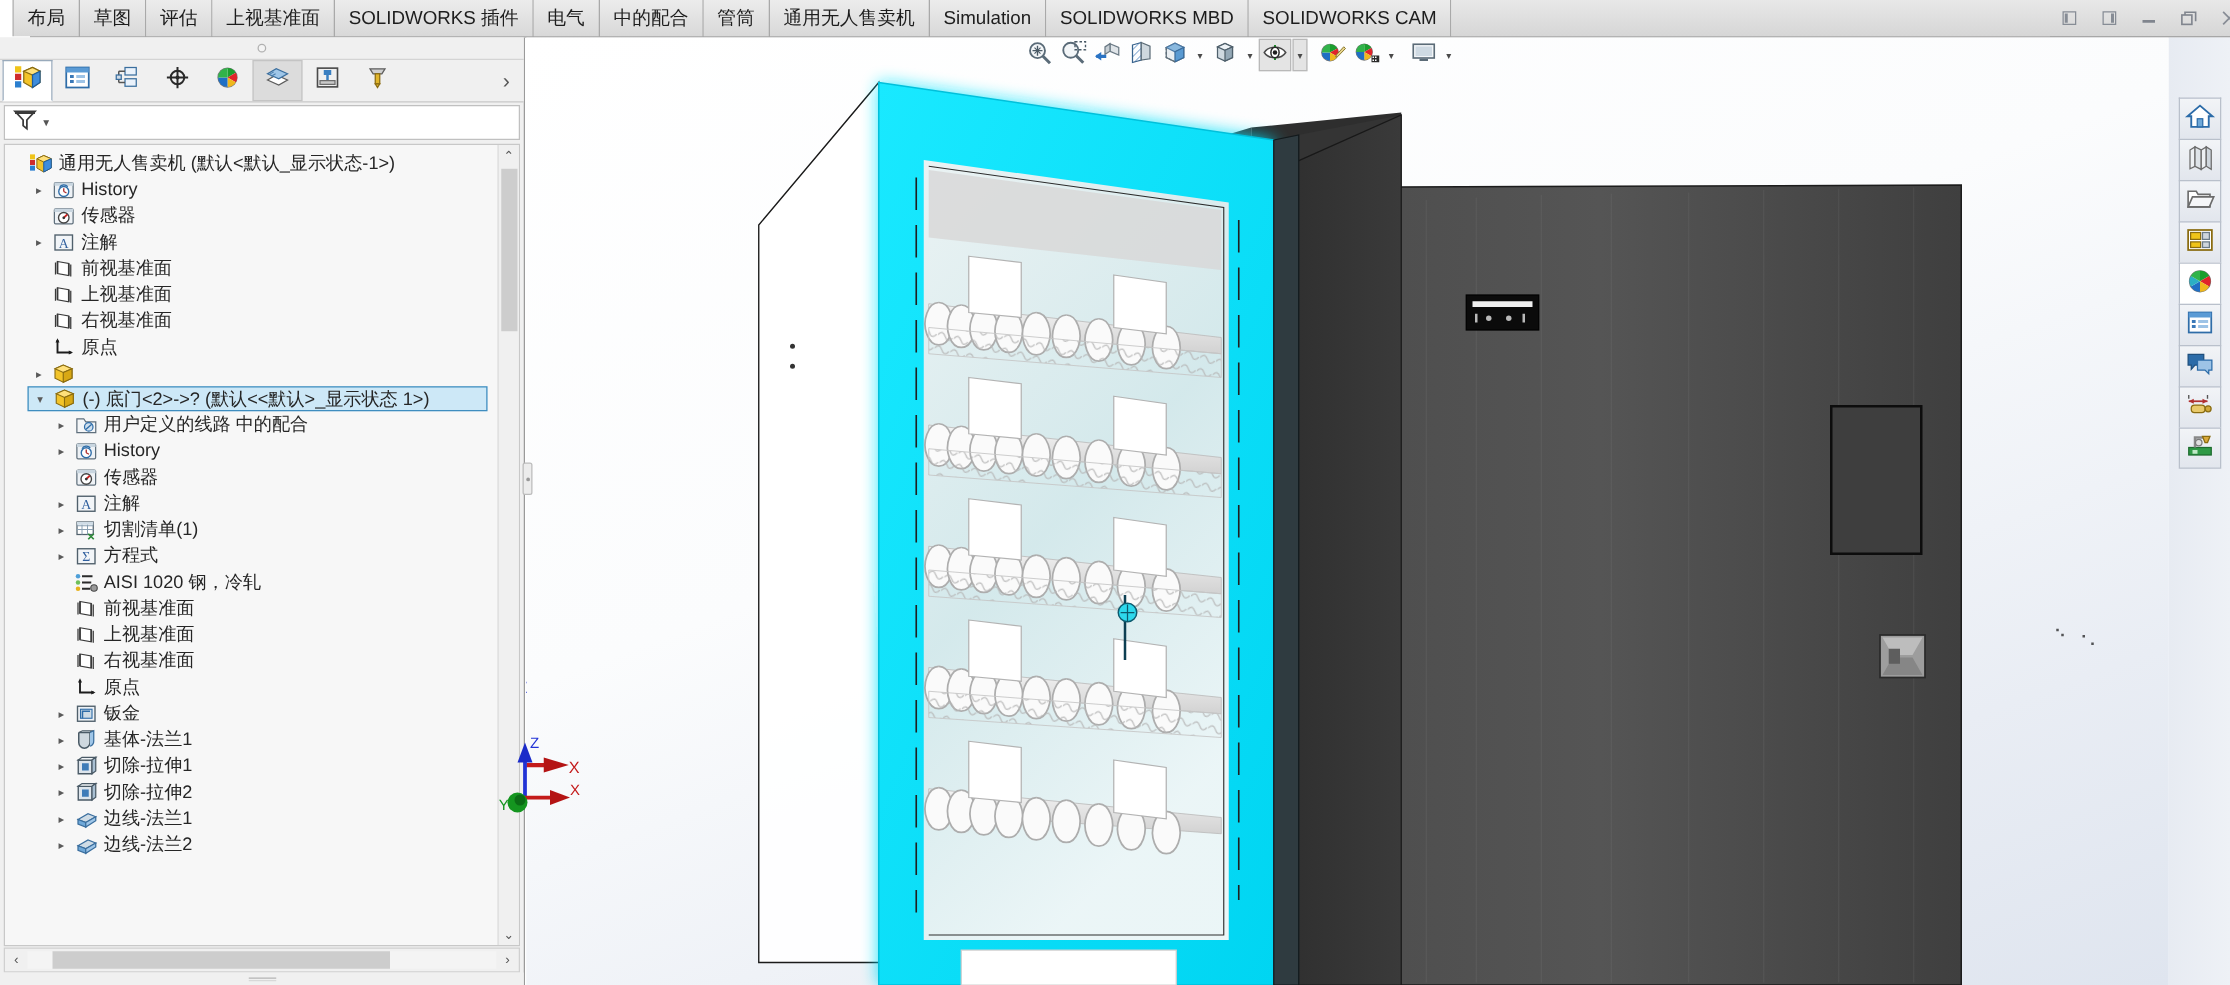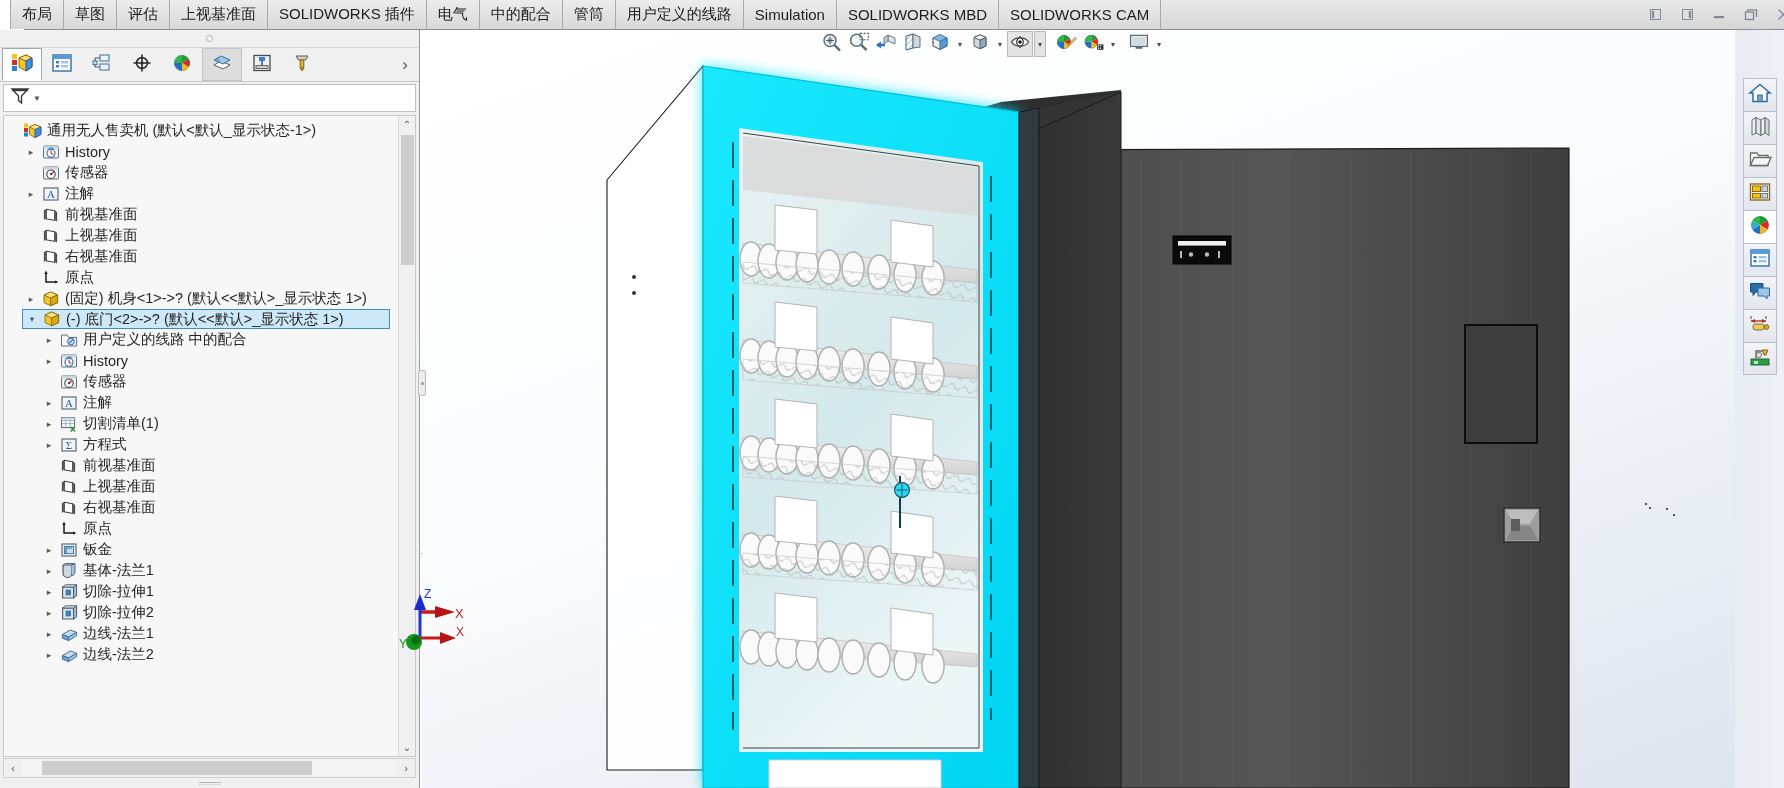--- a/index.html
+++ b/index.html
@@ -168,21 +168,21 @@
 
   <div class="tabbar">
     <div class="cmdtab">布局</div>
     <div class="cmdtab">草图</div>
     <div class="cmdtab">评估</div>
     <div class="cmdtab">上视基准面</div>
     <div class="cmdtab">SOLIDWORKS 插件</div>
     <div class="cmdtab">电气</div>
     <div class="cmdtab">中的配合</div>
     <div class="cmdtab">管筒</div>
-    <div class="cmdtab">用户定义的线路</div>
+    <div class="cmdtab">通用无人售卖机</div>
     <div class="cmdtab">Simulation</div>
     <div class="cmdtab">SOLIDWORKS MBD</div>
     <div class="cmdtab">SOLIDWORKS CAM</div>
     <div class="tabbar-spacer"></div>
     <div class="wincontrols">
       <div class="wbtn">
         <svg width="13" height="13" viewBox="0 0 13 13">
             <rect x="1.5" y="1.5" width="10" height="10" fill="none" stroke="#868c95"></rect>
             <rect x="2.8" y="2.8" width="2.4" height="7.4" fill="#868c95"></rect>
           </svg>
@@ -420,21 +420,20 @@
           </div>
           <div class="tnode" style="margin-left: 18px;">
             <span class="exp">▸</span>
             <span class="ico">
               <svg width="20" height="18" viewBox="0 0 18 18">
                 <polygon points="2,5 8.6,2 15.6,5 15.6,12.6 8.6,15.8 2,12.6" fill="#f3c42a" stroke="#8a6c10" stroke-width="0.9"></polygon>
                 <polygon points="2,5 8.6,8 15.6,5 8.6,2" fill="#ffe07a" stroke="#8a6c10" stroke-width="0.9"></polygon>
                 <polygon points="8.6,8 15.6,5 15.6,12.6 8.6,15.8" fill="#d8a815" stroke="#8a6c10" stroke-width="0.9"></polygon>
               </svg>
             </span>
-            <span class="lbl">(固定) 机身&lt;1&gt;-&gt;? (默认&lt;&lt;默认&gt;_显示状态 1&gt;)</span>
           </div>
           <div class="tnode sel" style="margin-left: 18px; margin-right: 8px;">
             <span class="exp">▾</span>
             <span class="ico">
               <svg width="20" height="18" viewBox="0 0 18 18">
                 <polygon points="2,5 8.6,2 15.6,5 15.6,12.6 8.6,15.8 2,12.6" fill="#f3c42a" stroke="#8a6c10" stroke-width="0.9"></polygon>
                 <polygon points="2,5 8.6,8 15.6,5 8.6,2" fill="#ffe07a" stroke="#8a6c10" stroke-width="0.9"></polygon>
                 <polygon points="8.6,8 15.6,5 15.6,12.6 8.6,15.8" fill="#d8a815" stroke="#8a6c10" stroke-width="0.9"></polygon>
               </svg>
             </span>
@@ -501,20 +500,33 @@
           </div>
           <div class="tnode" style="margin-left: 36px;">
             <span class="exp">▸</span>
             <span class="ico">
               <svg width="20" height="18" viewBox="0 0 18 18">
                 <rect x="2" y="3" width="14" height="12" fill="#f2f5f8" stroke="#50606c" stroke-width="1.1"></rect>
                 <text x="9" y="13" font-family="Liberation Serif, serif" font-size="11" fill="#2f5f9e" text-anchor="middle">Σ</text>
               </svg>
             </span>
             <span class="lbl">方程式</span>
+          </div>
+          <div class="tnode" style="margin-left: 36px;">
+            <span class="exp"></span>
+            <span class="ico">
+              <svg width="20" height="18" viewBox="0 0 18 18">
+                <circle cx="2.4" cy="4" r="1.8" fill="#4e9fd8"></circle>
+                <circle cx="2.4" cy="9" r="1.8" fill="#6fbf5a"></circle>
+                <circle cx="2.4" cy="14" r="1.8" fill="#e8b21c"></circle>
+                <path d="M5.6,4 L14,4 M5.6,9 L13,9 M5.6,14 L12,14" stroke="#2a2a2a" stroke-width="1.6"></path>
+                <circle cx="15.2" cy="13.4" r="2.6" fill="#9a9a9a" stroke="#4a4a4a" stroke-width="0.9"></circle>
+              </svg>
+            </span>
+            <span class="lbl">AISI 1020 钢，冷轧</span>
           </div>
           <div class="tnode" style="margin-left: 36px;">
             <span class="exp"></span>
             <span class="ico">
               <svg width="20" height="18" viewBox="0 0 18 18">
                 <polygon points="4,3.2 13,4.8 13,14.4 4,12.8" fill="#ffffff" stroke="#3a3a3a" stroke-width="1"></polygon>
                 <path d="M4,3.2 L4,12.8 M13,4.8 L13,14.4" stroke="#3a3a3a" stroke-width="1.3"></path>
                 <path d="M2.4,4 L2.4,13.6 M14.6,5.6 L14.6,15.2" stroke="#3a3a3a" stroke-width="1"></path>
               </svg>
             </span>

